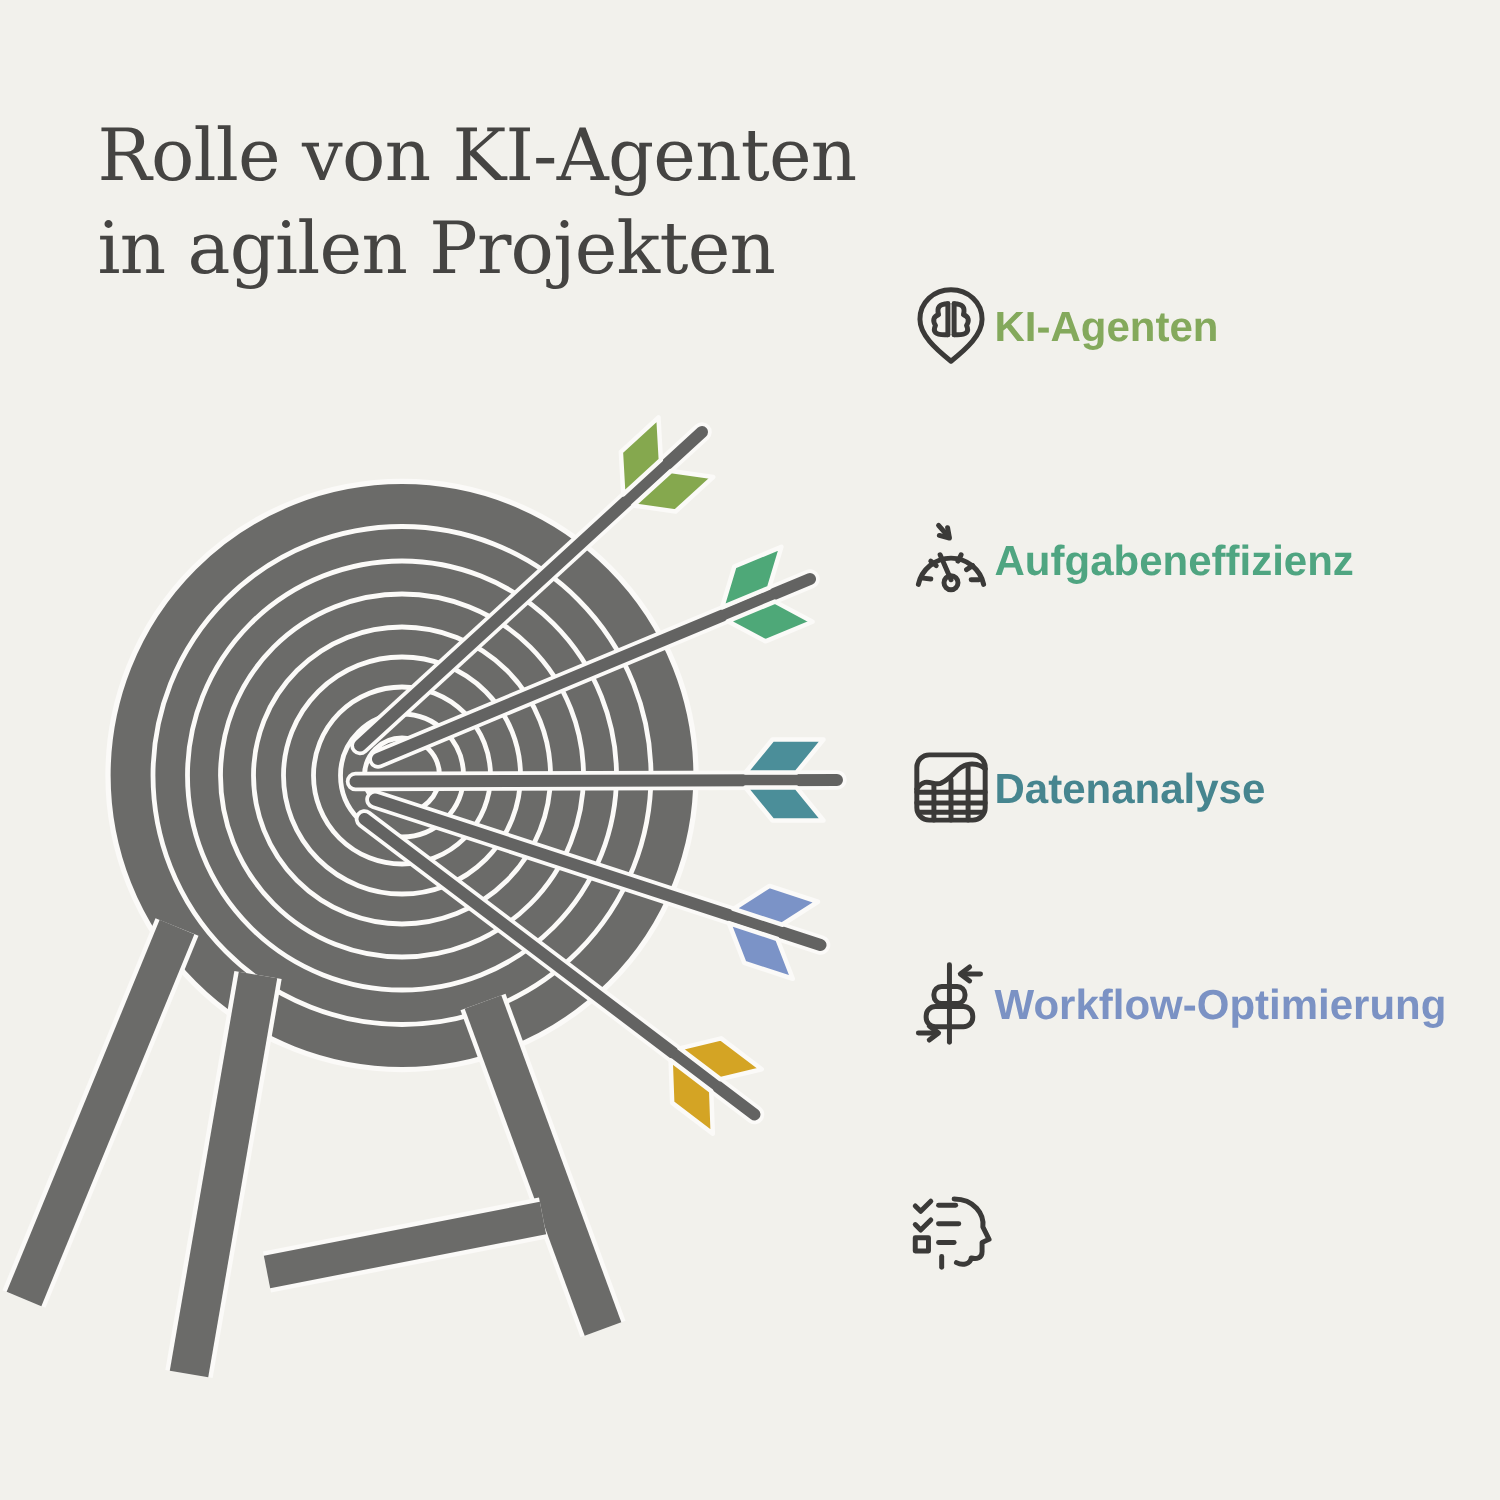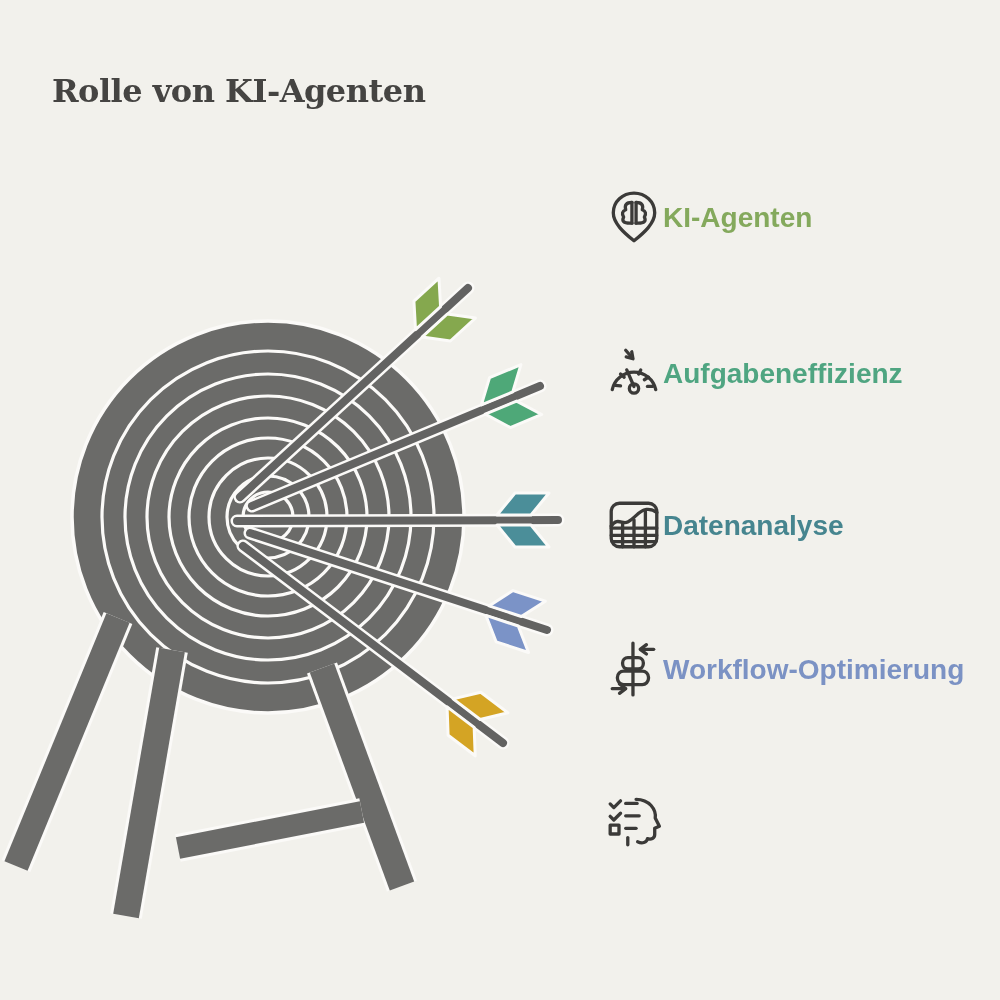--- a/index.html
+++ b/index.html
@@ -2,23 +2,23 @@
 <html style="--bg: #f2f1ec; --ink: #454442; --icon-ink: #3b3a38; --target-gray: #6b6b69; --arrow-shaft: #636362; --outline: #fbfaf8;"><head>
 <meta charset="utf-8">
 <style>
   html,body{margin:0;padding:0;}
   body{
     width:1000px;height:1000px;position:relative;overflow:hidden;
     background:var(--bg,#f2f1ec);
     font-family:"Liberation Sans",sans-serif;
   }
   .title{
-    position:absolute;left:52px;top:60px;margin:0;
+    position:absolute;left:52px;top:60px;margin:13px;
     font-family:"DejaVu Serif","Liberation Serif",serif;
-    font-weight:700;font-size:32px;line-height:62px;letter-spacing:-0.5px;
+    font-weight:400;font-size:48px;line-height:62px;letter-spacing:-0.5px;
     color:var(--ink,#454442);
   }
   .illustration{position:absolute;left:0;top:0;}
   
   .disk{fill:var(--target-gray,#6b6b69);stroke:var(--outline,#fbfaf8);stroke-width:3.5;}
   .ring{fill:none;stroke:var(--outline,#fbfaf8);stroke-width:3.2;}
   .leg-w{stroke:var(--outline,#fbfaf8);fill:none;}
   .leg-g{stroke:var(--target-gray,#6b6b69);fill:none;}
   .shaft-w{stroke:var(--outline,#fbfaf8);stroke-linecap:round;fill:none;}
   .shaft-g{stroke:var(--arrow-shaft,#636362);stroke-linecap:round;fill:none;}
@@ -26,21 +26,21 @@
   
   .legend-item{position:absolute;left:605px;width:392px;display:flex;align-items:center;}
   .icon-box{width:58px;height:58px;flex:0 0 auto;}
   .icon-box svg{width:58px;height:58px;display:block;}
   .icon-box svg *{stroke:var(--icon-ink,#3b3a38);fill:none;stroke-width:3.2;stroke-linecap:round;stroke-linejoin:round;}
   .legend-label{font-weight:700;font-size:28px;line-height:37px;}
 </style>
 </head>
 <body>
 
-<h1 class="title"><span>Rolle von KI-Agenten</span><br></h1>
+<h1 class="title"><span>Rolle von KI-Agenten</span><br><span>in agilen Projekten</span></h1>
 
 <svg class="illustration" width="1000" height="1000" viewBox="0 0 1000 1000" aria-hidden="true">
 
   <g>
     <circle class="disk" cx="268" cy="517" r="196"></circle>
     <circle class="ring" cx="268" cy="517" r="166"></circle>
     <circle class="ring" cx="268" cy="517" r="143"></circle>
     <circle class="ring" cx="268" cy="517" r="121"></circle>
     <circle class="ring" cx="268" cy="517" r="99"></circle>
     <circle class="ring" cx="268" cy="517" r="79"></circle>

